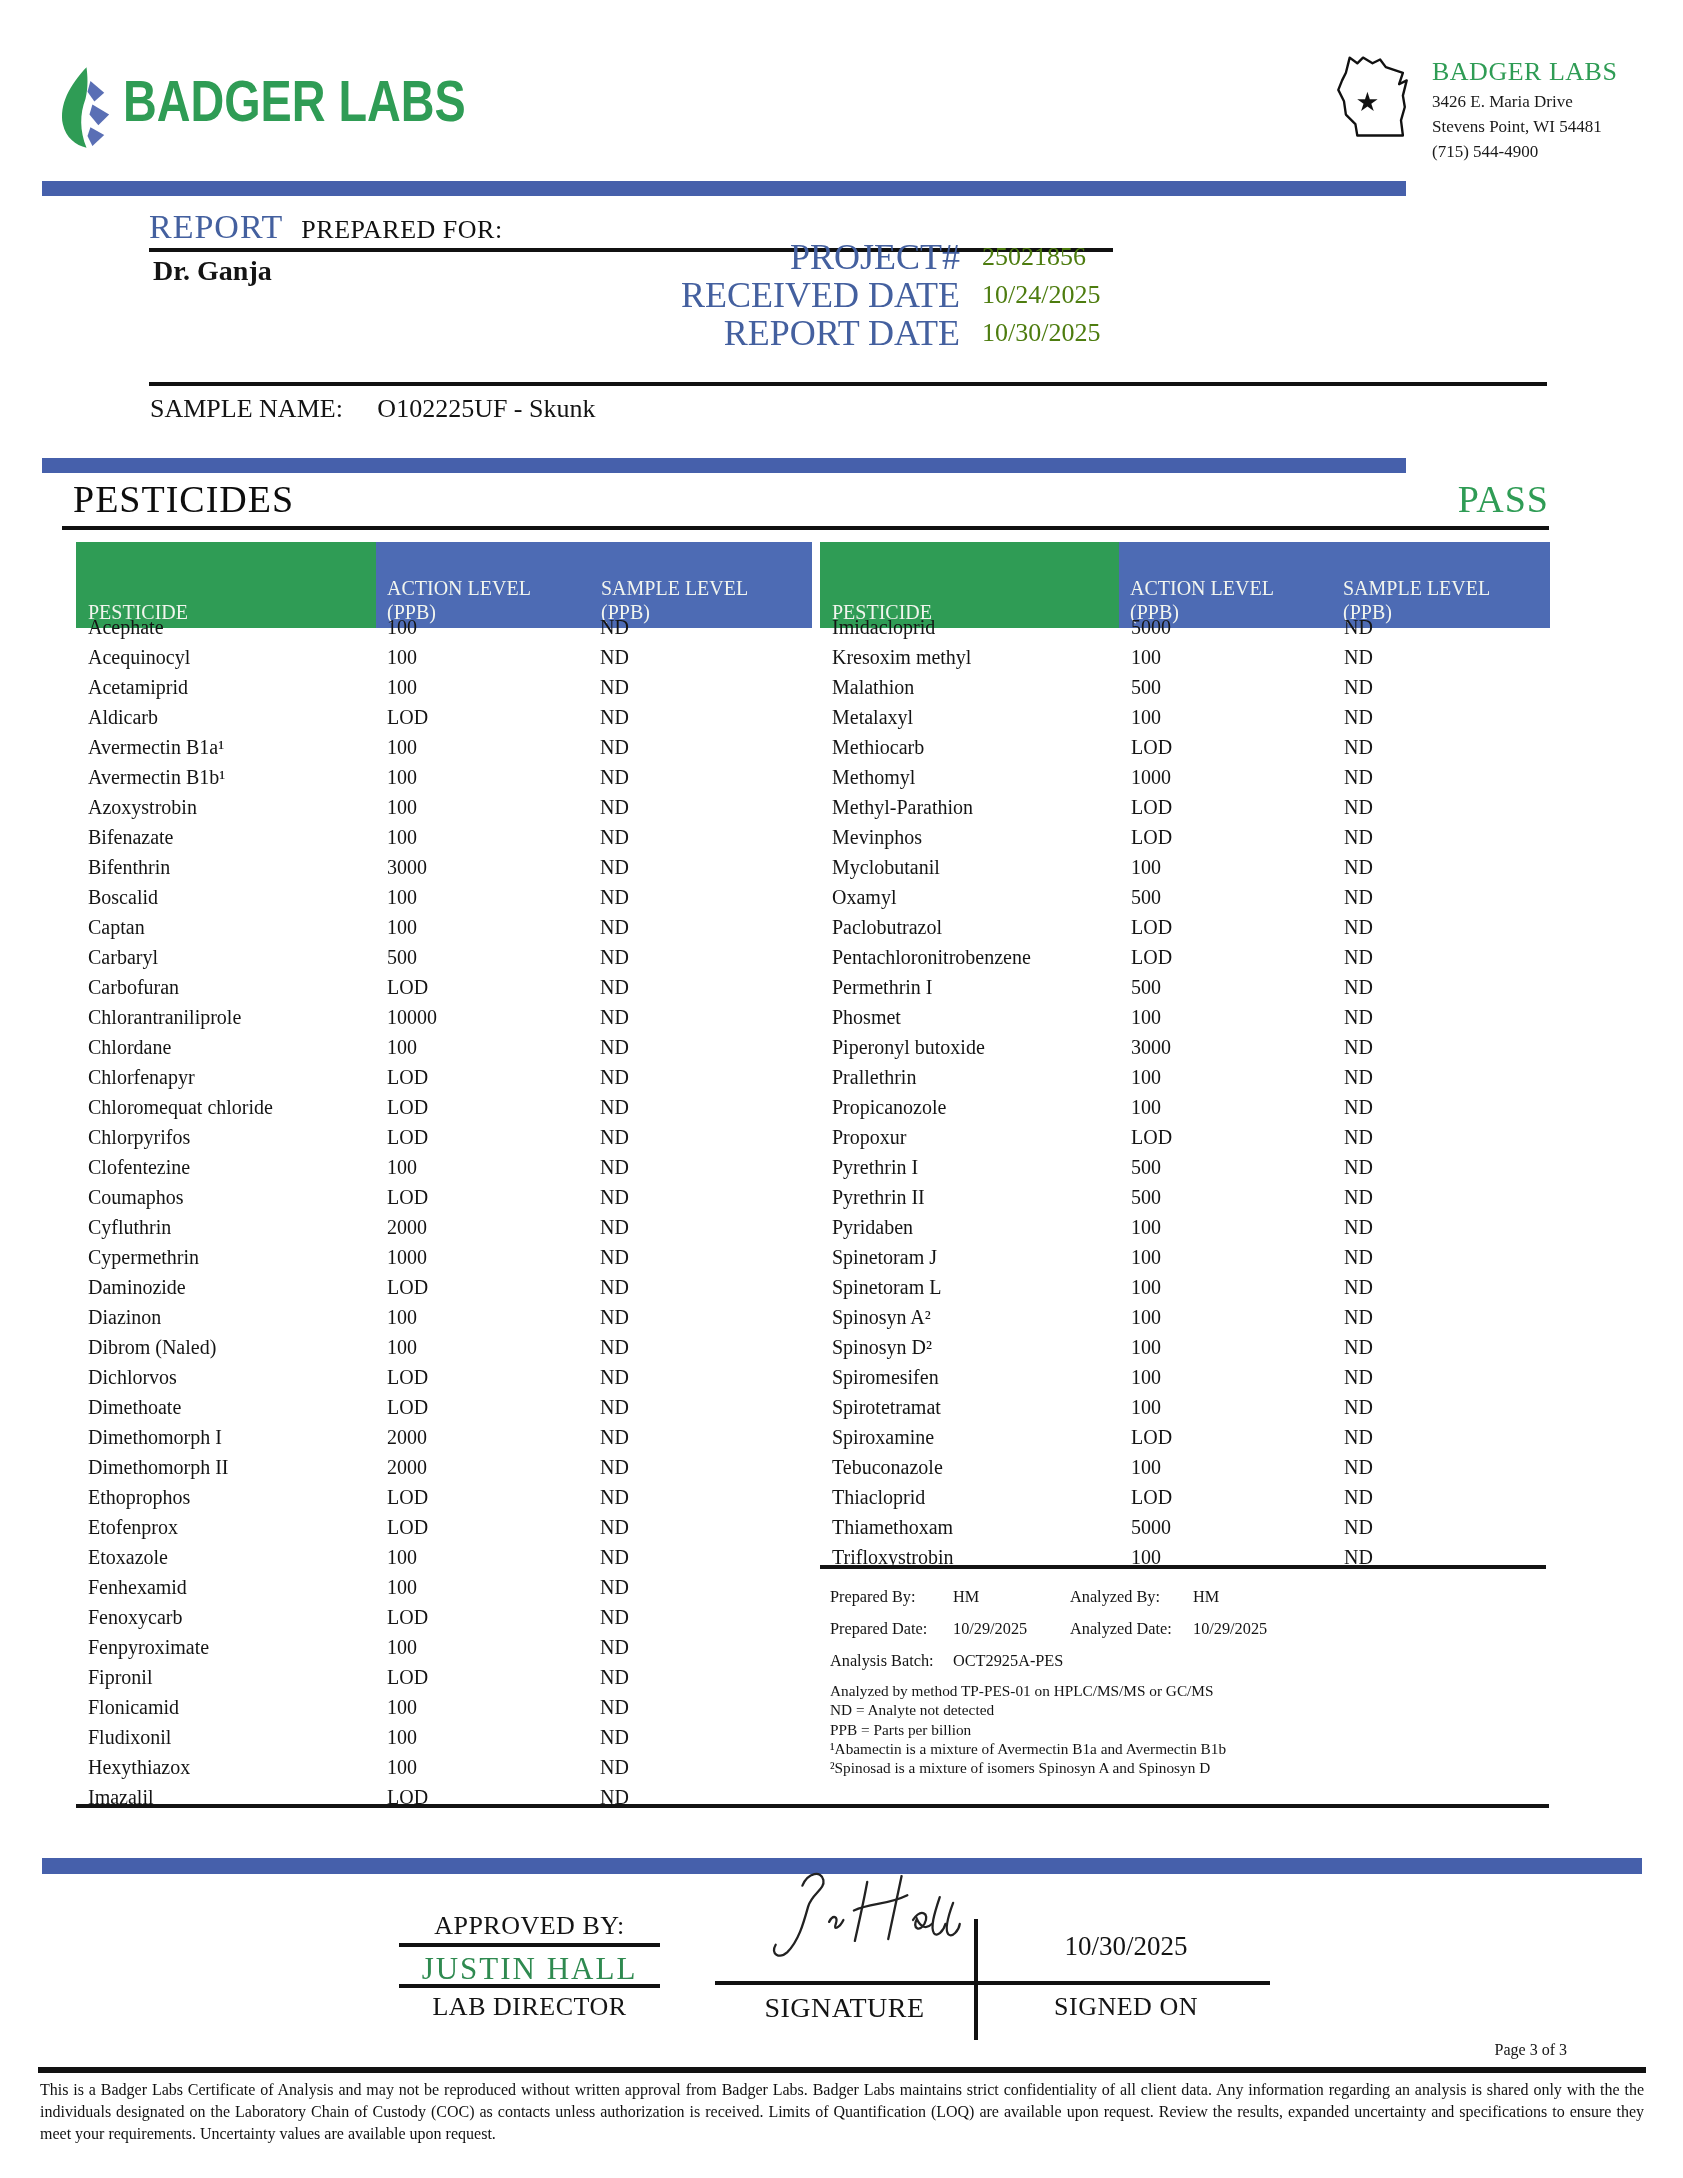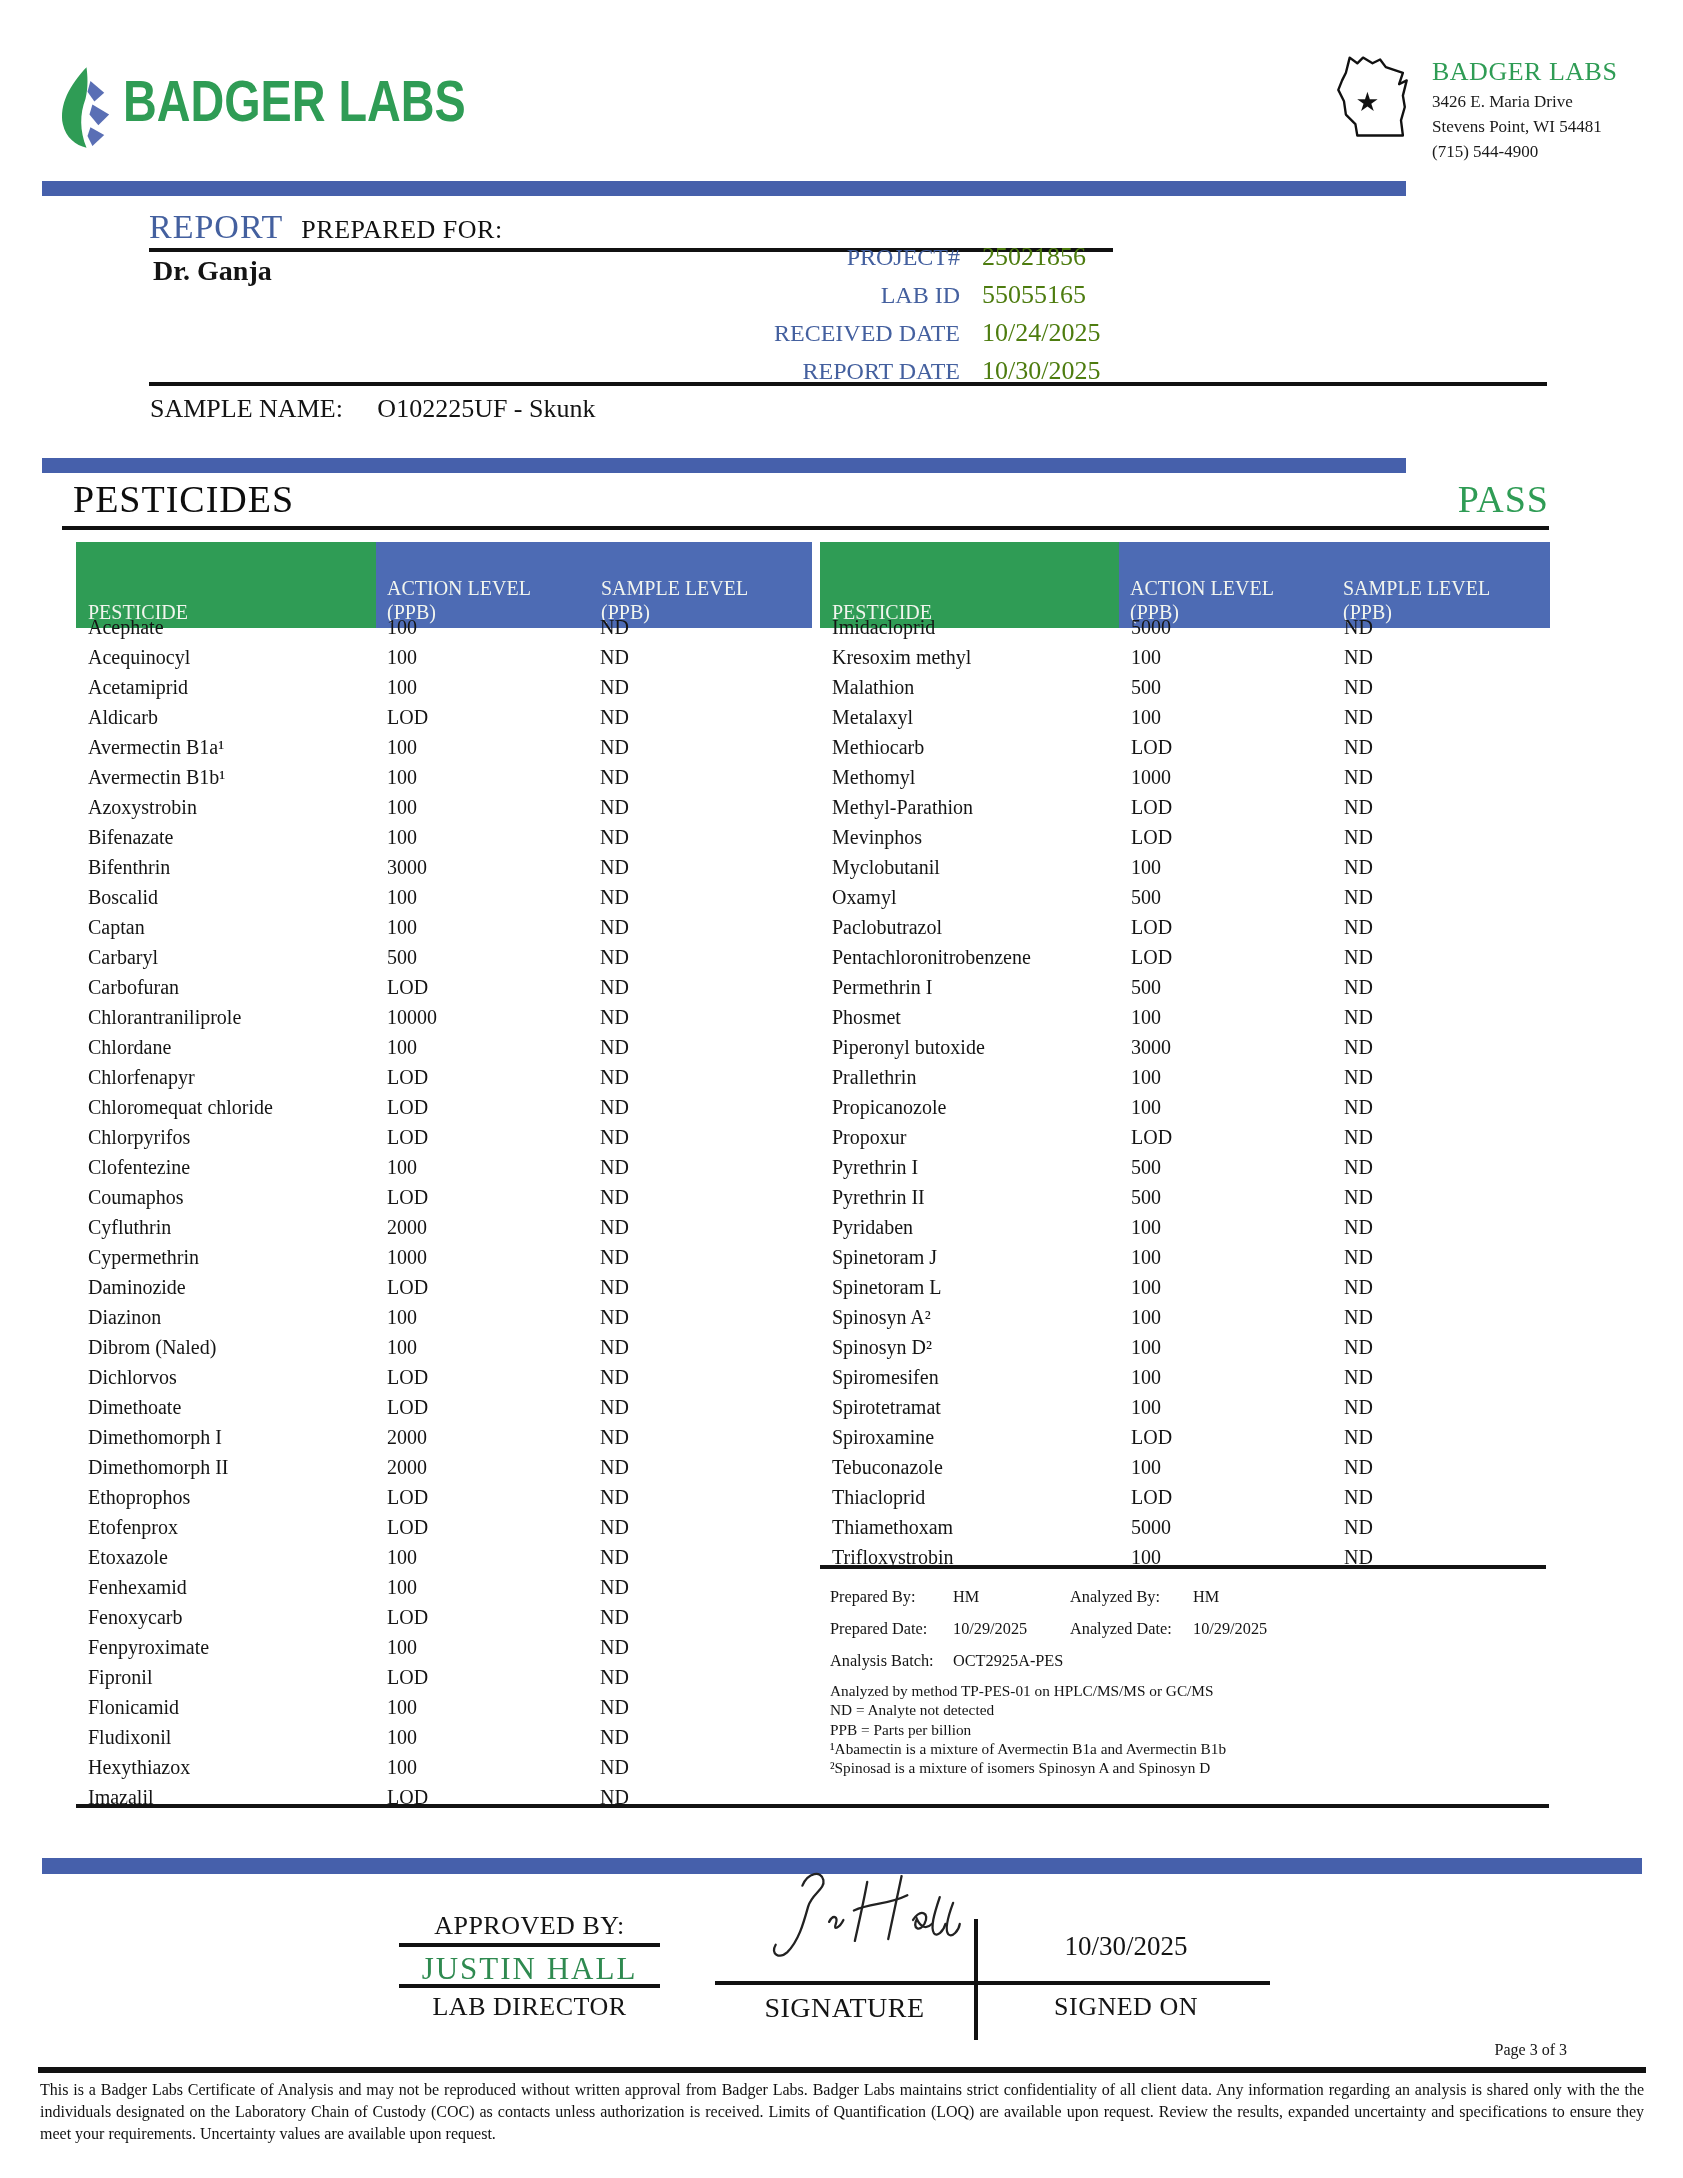--- a/index.html
+++ b/index.html
@@ -27,21 +27,21 @@
   .bar { position:absolute; background:#4660AB; }
   .bar-top { left:42px; top:181px; width:1364px; height:15px; }
   
   .report-line { position:absolute; left:149px; top:208px; white-space:nowrap; }
   .report-word { font-size:34px; color:#44609F; letter-spacing:1px; }
   .prepared-word { font-size:26px; color:#111; margin-left:14px; letter-spacing:0.5px; }
   .report-underline { position:absolute; left:149px; top:248px; width:964px; height:4px; background:#111; }
   .client { position:absolute; left:153px; top:255px; font-size:28px; font-weight:700; }
   .fields { position:absolute; left:594px; top:238px; width:543px; }
   .frow { display:flex; height:38px; align-items:center; }
-  .flabel { width:366px; text-align:right; color:#44609F; font-size:24px; white-space:nowrap; }
+  .flabel { width:366px; text-align:right; color:#44609F; font-size:36px; white-space:nowrap; }
   .fvalue { margin-left:22px; font-size:26px; color:#4d7c0f; white-space:nowrap; }
   .sample-rule { position:absolute; left:149px; top:382px; width:1398px; height:4px; background:#111; }
   .sample-row { position:absolute; left:150px; top:394px; font-size:26px; white-space:nowrap; }
   .sample-row .sv { margin-left:28px; }
   
   .bar-pest { left:42px; top:458px; width:1364px; height:15px; }
   .pest-title { position:absolute; left:73px; top:477px; font-size:38px; letter-spacing:1px; color:#0d0d0d; }
   .pass { position:absolute; left:1346px; top:477px; width:203px; text-align:right;
           font-size:38px; letter-spacing:1px; color:#2F9C55; }
   .pest-underline { position:absolute; left:62px; top:526px; width:1487px; height:4px; background:#111; }
@@ -124,24 +124,20 @@
   <div class="report-underline"></div>
   <div class="client">Dr. Ganja</div>
 
   <div class="fields">
 
       <div class="frow">
         <div class="flabel">PROJECT#</div>
         <div class="fvalue">25021856</div>
       </div>
 
-      <div class="frow">
-        <div class="flabel">LAB ID</div>
-        <div class="fvalue">55055165</div>
-      </div>
 
       <div class="frow">
         <div class="flabel">RECEIVED DATE</div>
         <div class="fvalue">10/24/2025</div>
       </div>
 
       <div class="frow">
         <div class="flabel">REPORT DATE</div>
         <div class="fvalue">10/30/2025</div>
       </div>

